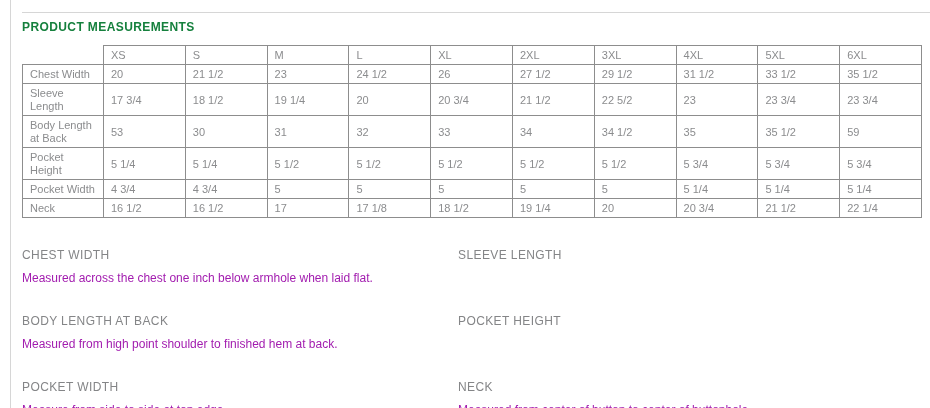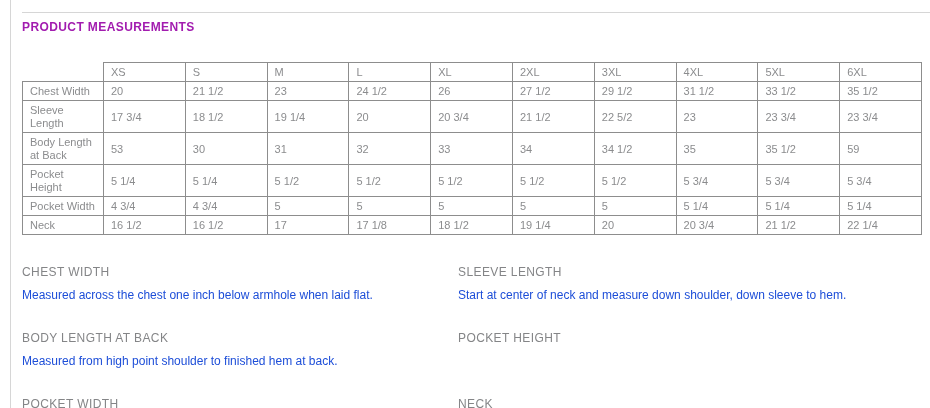--- a/index.html
+++ b/index.html
@@ -25,24 +25,24 @@
     left: 22px;
     right: 0;
     top: 12px;
     border-top: 1px solid #d6d6d6;
   }
   .section-title {
     margin: 7px 0 0 0;
     font-size: 12px;
     font-weight: bold;
     letter-spacing: 0.4px;
-    color: #a21caf;
+    color: #15803d;
   }
   table.size-table {
-    margin-top: 28px;
+    margin-top: 11px;
     width: 900px;
     border-collapse: collapse;
     table-layout: fixed;
   }
   table.size-table col.label-col { width: 81px; }
   table.size-table th,
   table.size-table td {
     border: 1px solid #8d8d8d;
     font-size: 11px;
     font-weight: normal;
@@ -67,21 +67,21 @@
     margin: 0 0 9px 0;
     font-size: 12px;
     font-weight: normal;
     letter-spacing: 0.4px;
     color: #848587;
   }
   .definition p {
     margin: 0;
     font-size: 12px;
     font-weight: normal;
-    color: #1d4ed8;
+    color: #a21caf;
     line-height: 14px;
   }
 </style>
 </head>
 <body>
 
 <div class="left-rule"></div>
 
 <div class="content">
 
@@ -198,21 +198,20 @@
     </tbody>
   </table>
 
   <div class="definitions">
     <div class="definition">
       <h3>CHEST WIDTH</h3>
       <p>Measured across the chest one inch below armhole when laid flat.</p>
     </div>
     <div class="definition">
       <h3>SLEEVE LENGTH</h3>
-      <p>Start at center of neck and measure down shoulder, down sleeve to hem.</p>
     </div>
     <div class="definition">
       <h3>BODY LENGTH AT BACK</h3>
       <p>Measured from high point shoulder to finished hem at back.</p>
     </div>
     <div class="definition">
       <h3>POCKET HEIGHT</h3>
     </div>
     <div class="definition">
       <h3>POCKET WIDTH</h3>

